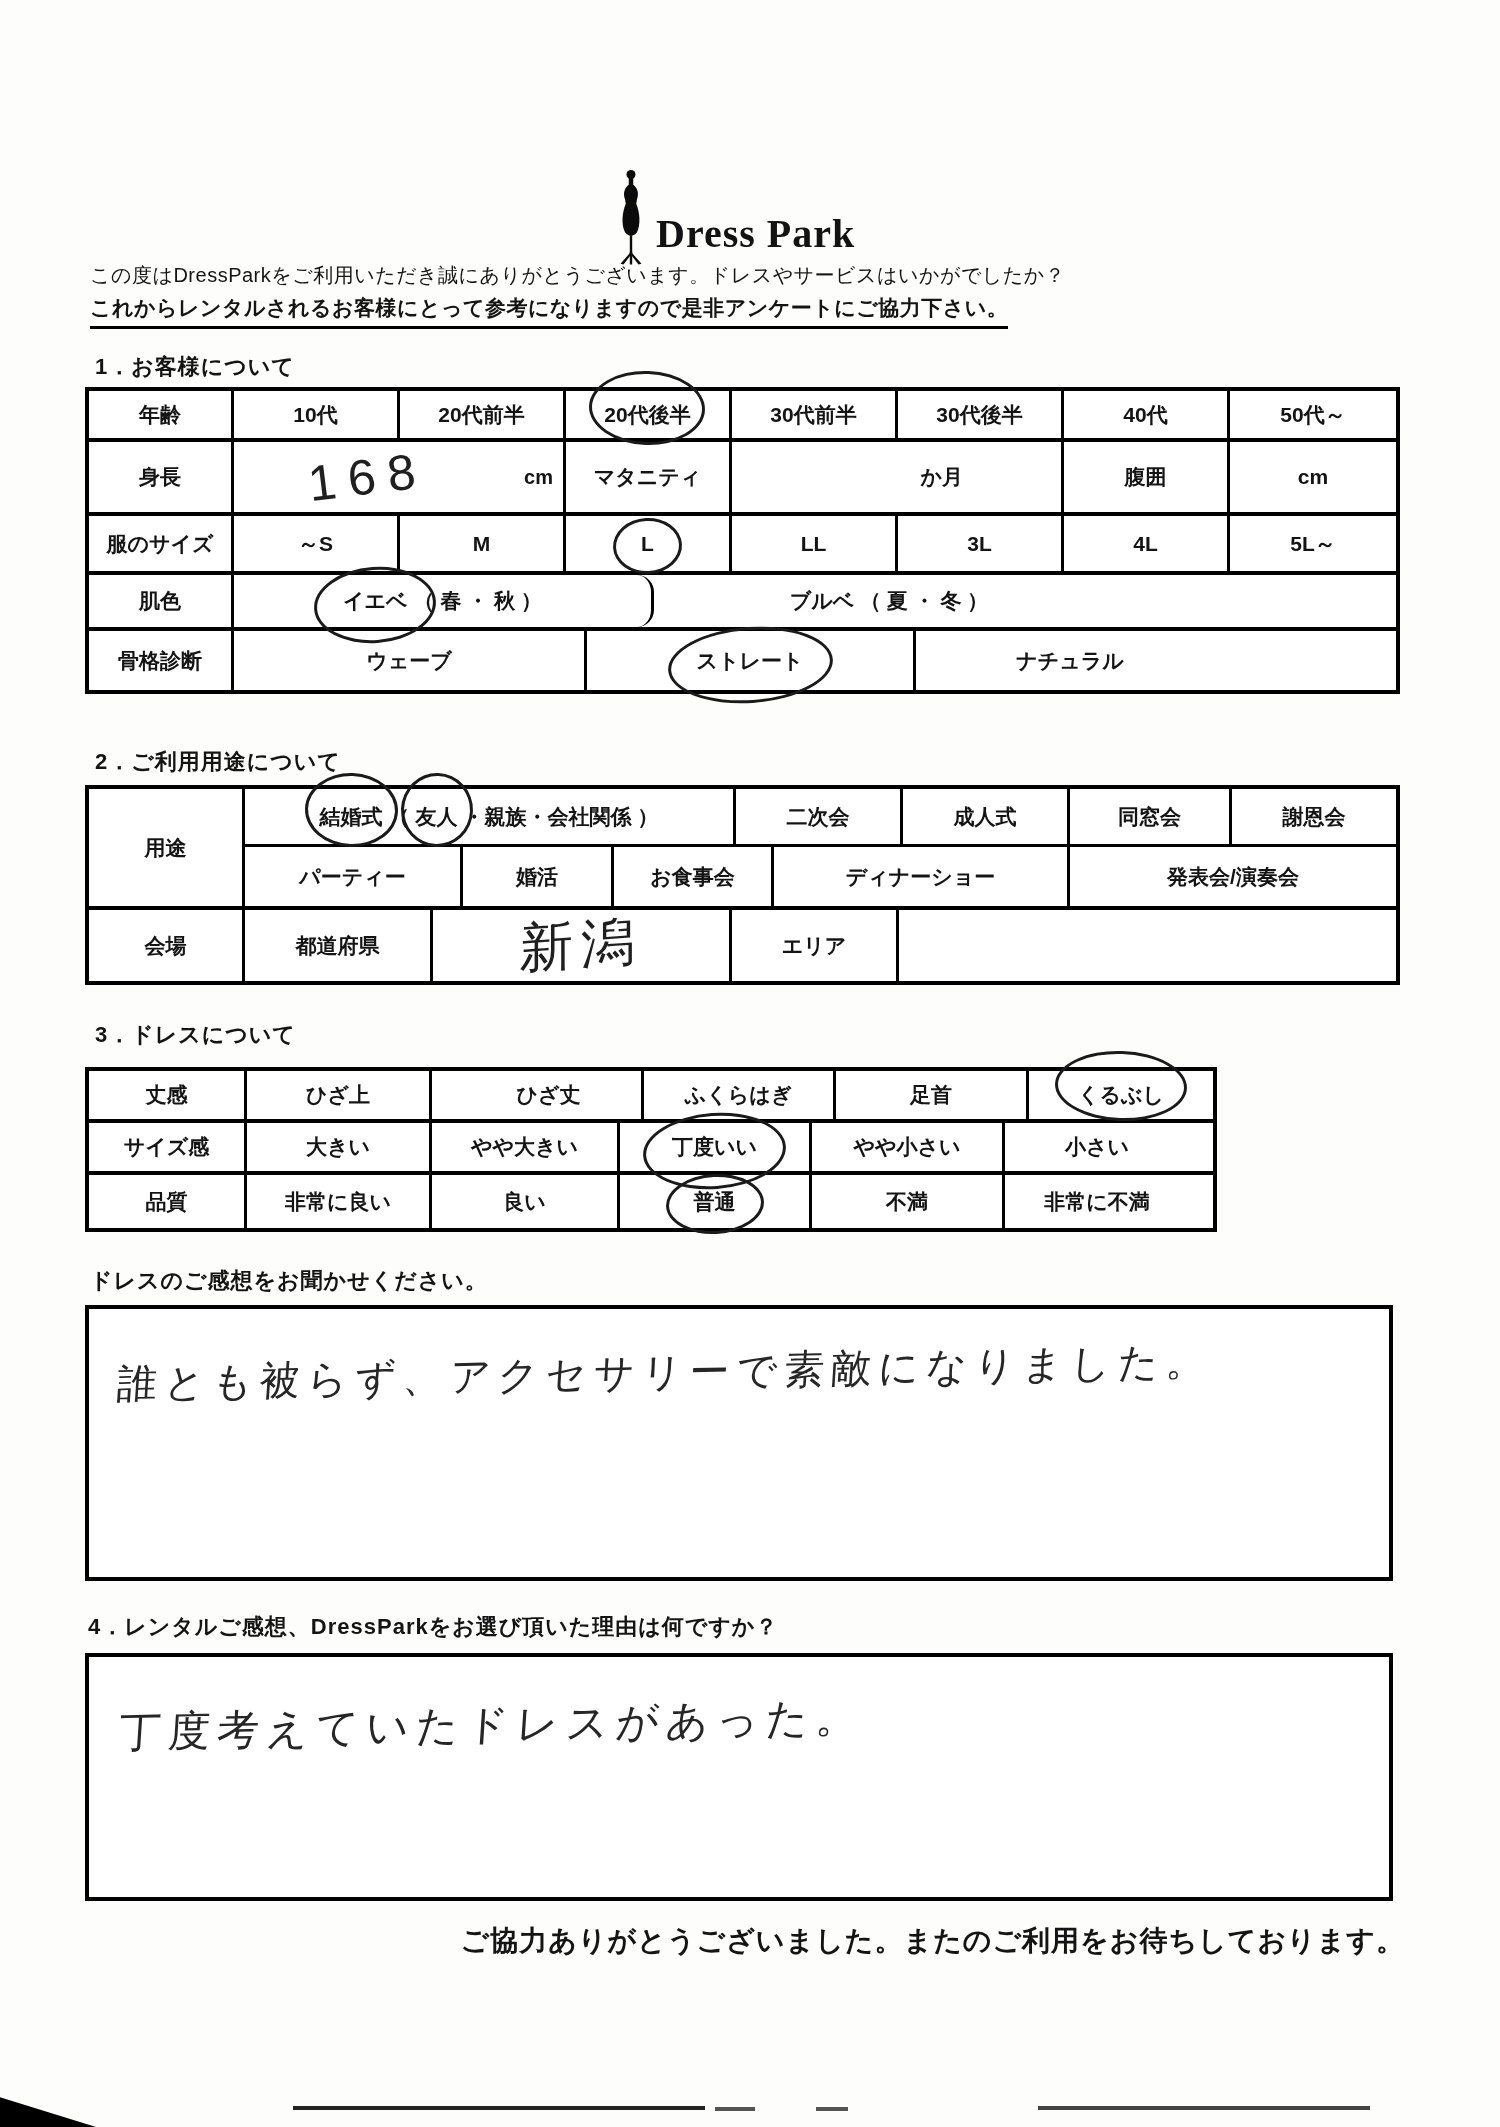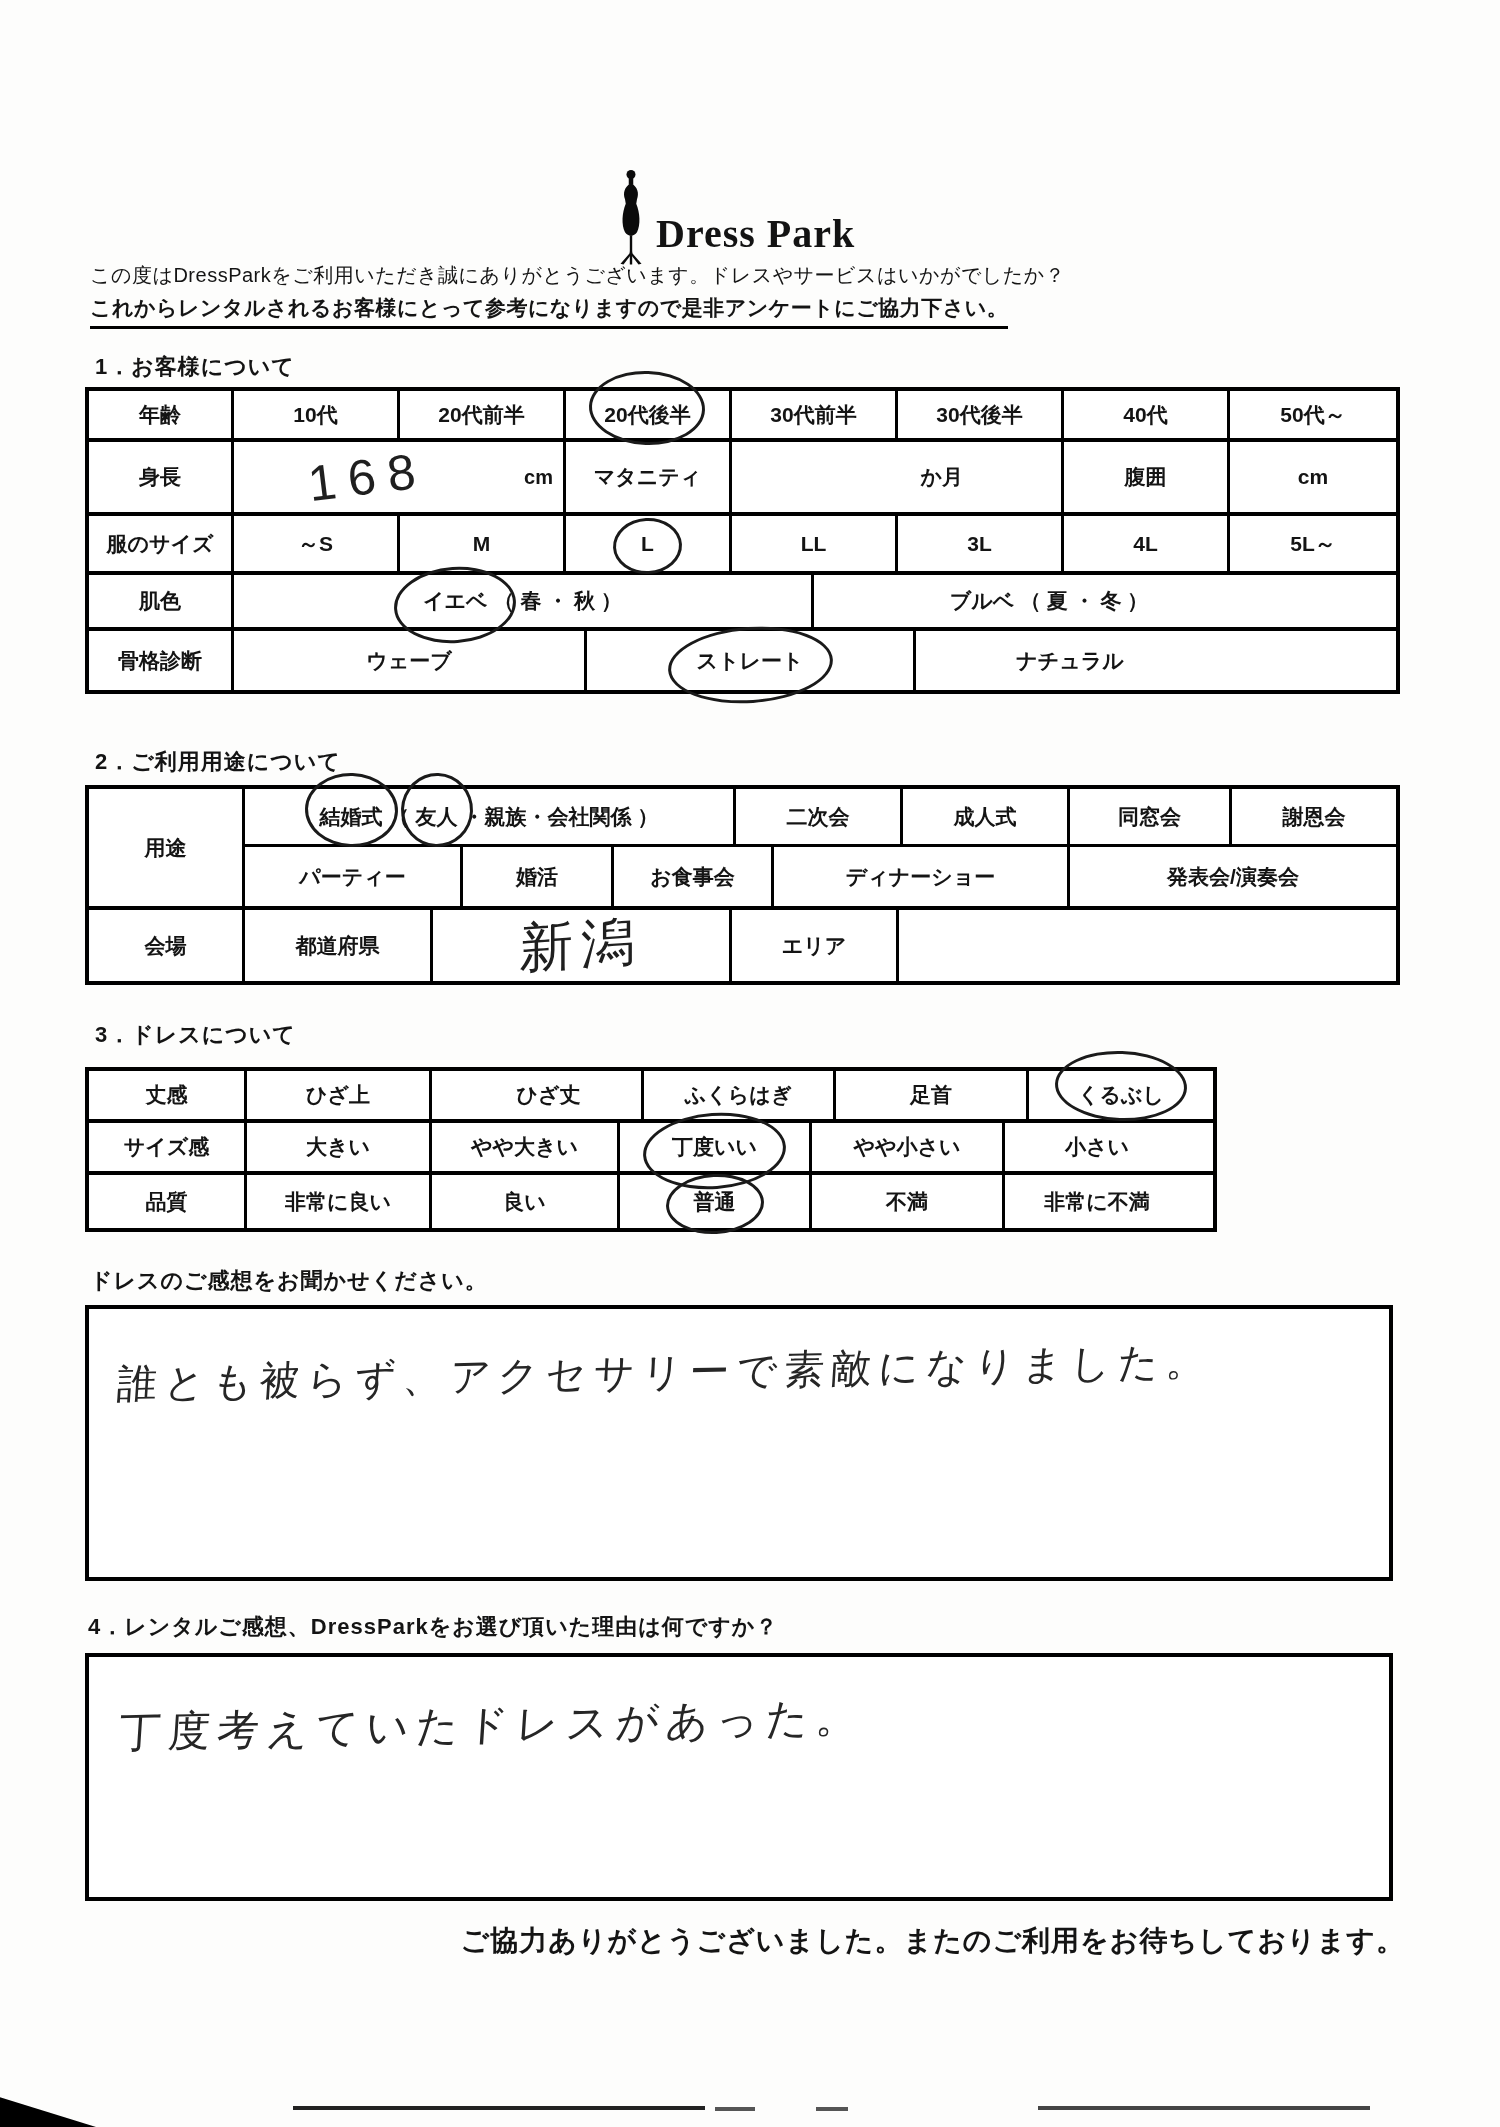--- a/index.html
+++ b/index.html
@@ -186,21 +186,21 @@
           <span class="cell-text">4L</span>
         </div>
         <div class="cell" style="width: 166px;">
           <span class="cell-text">5L～</span>
         </div>
       </div>
       <div class="trow" style="height: 60px;">
         <div class="cell" style="width: 145px;">
           <span class="cell-text">肌色</span>
         </div>
-        <div class="cell" style="width: 580px;">
+        <div class="cell" style="width: 420px; border-radius: 17px;">
           <span class="cell-text">イエベ<i class="circ circ-big"></i></span>
           <span class="cell-text">（ 春 ・ 秋 ）</span>
         </div>
         <div class="cell" style="width: 470px; text-align: center;">
           <span class="cell-text">ブルベ （ 夏 ・ 冬 ）</span>
         </div>
       </div>
       <div class="trow" style="height: 67px;">
         <div class="cell" style="width: 145px;">
           <span class="cell-text">骨格診断</span>

